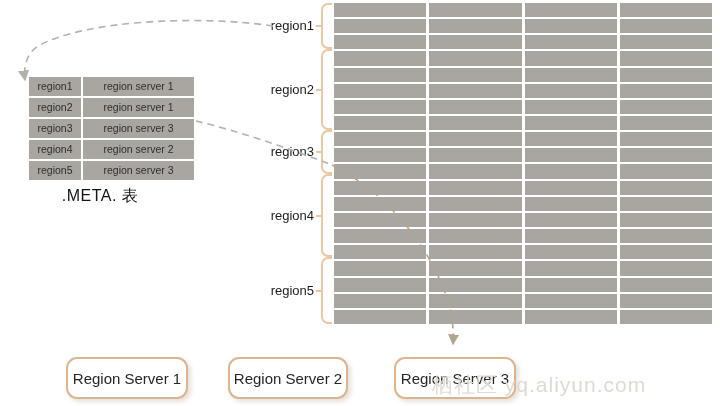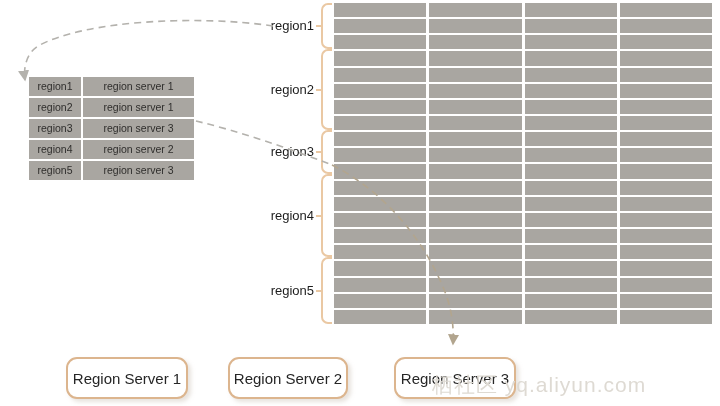--- a/index.html
+++ b/index.html
@@ -97,20 +97,21 @@
       <div class="mcell">region server 1</div>
       <div class="mcell">region2</div>
       <div class="mcell">region server 1</div>
       <div class="mcell">region3</div>
       <div class="mcell">region server 3</div>
       <div class="mcell">region4</div>
       <div class="mcell">region server 2</div>
       <div class="mcell">region5</div>
       <div class="mcell">region server 3</div>
     </div>
+  <div class="meta-caption">.META. 表</div>
 
   <div class="big-grid">
       <div class="gcell"></div>
       <div class="gcell"></div>
       <div class="gcell"></div>
       <div class="gcell"></div>
       <div class="gcell"></div>
       <div class="gcell"></div>
       <div class="gcell"></div>
       <div class="gcell"></div>

